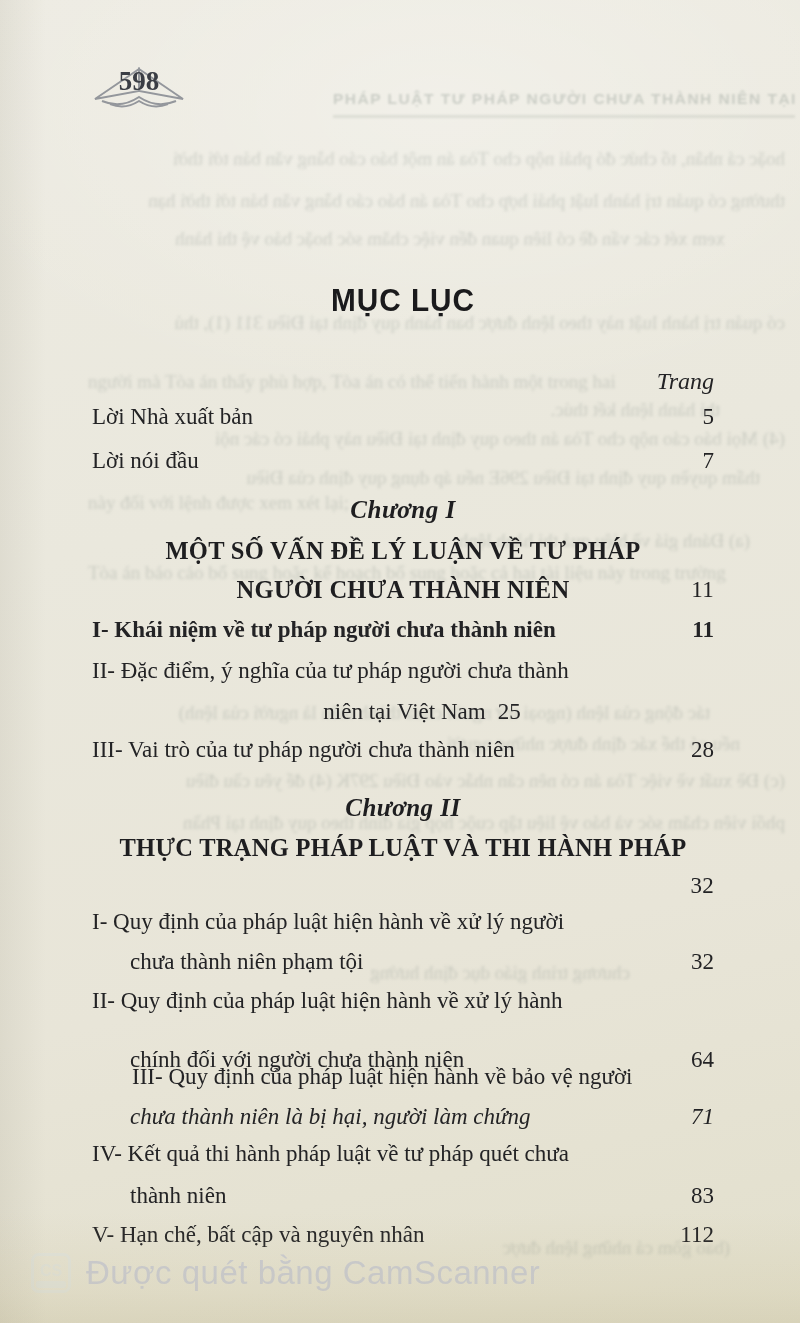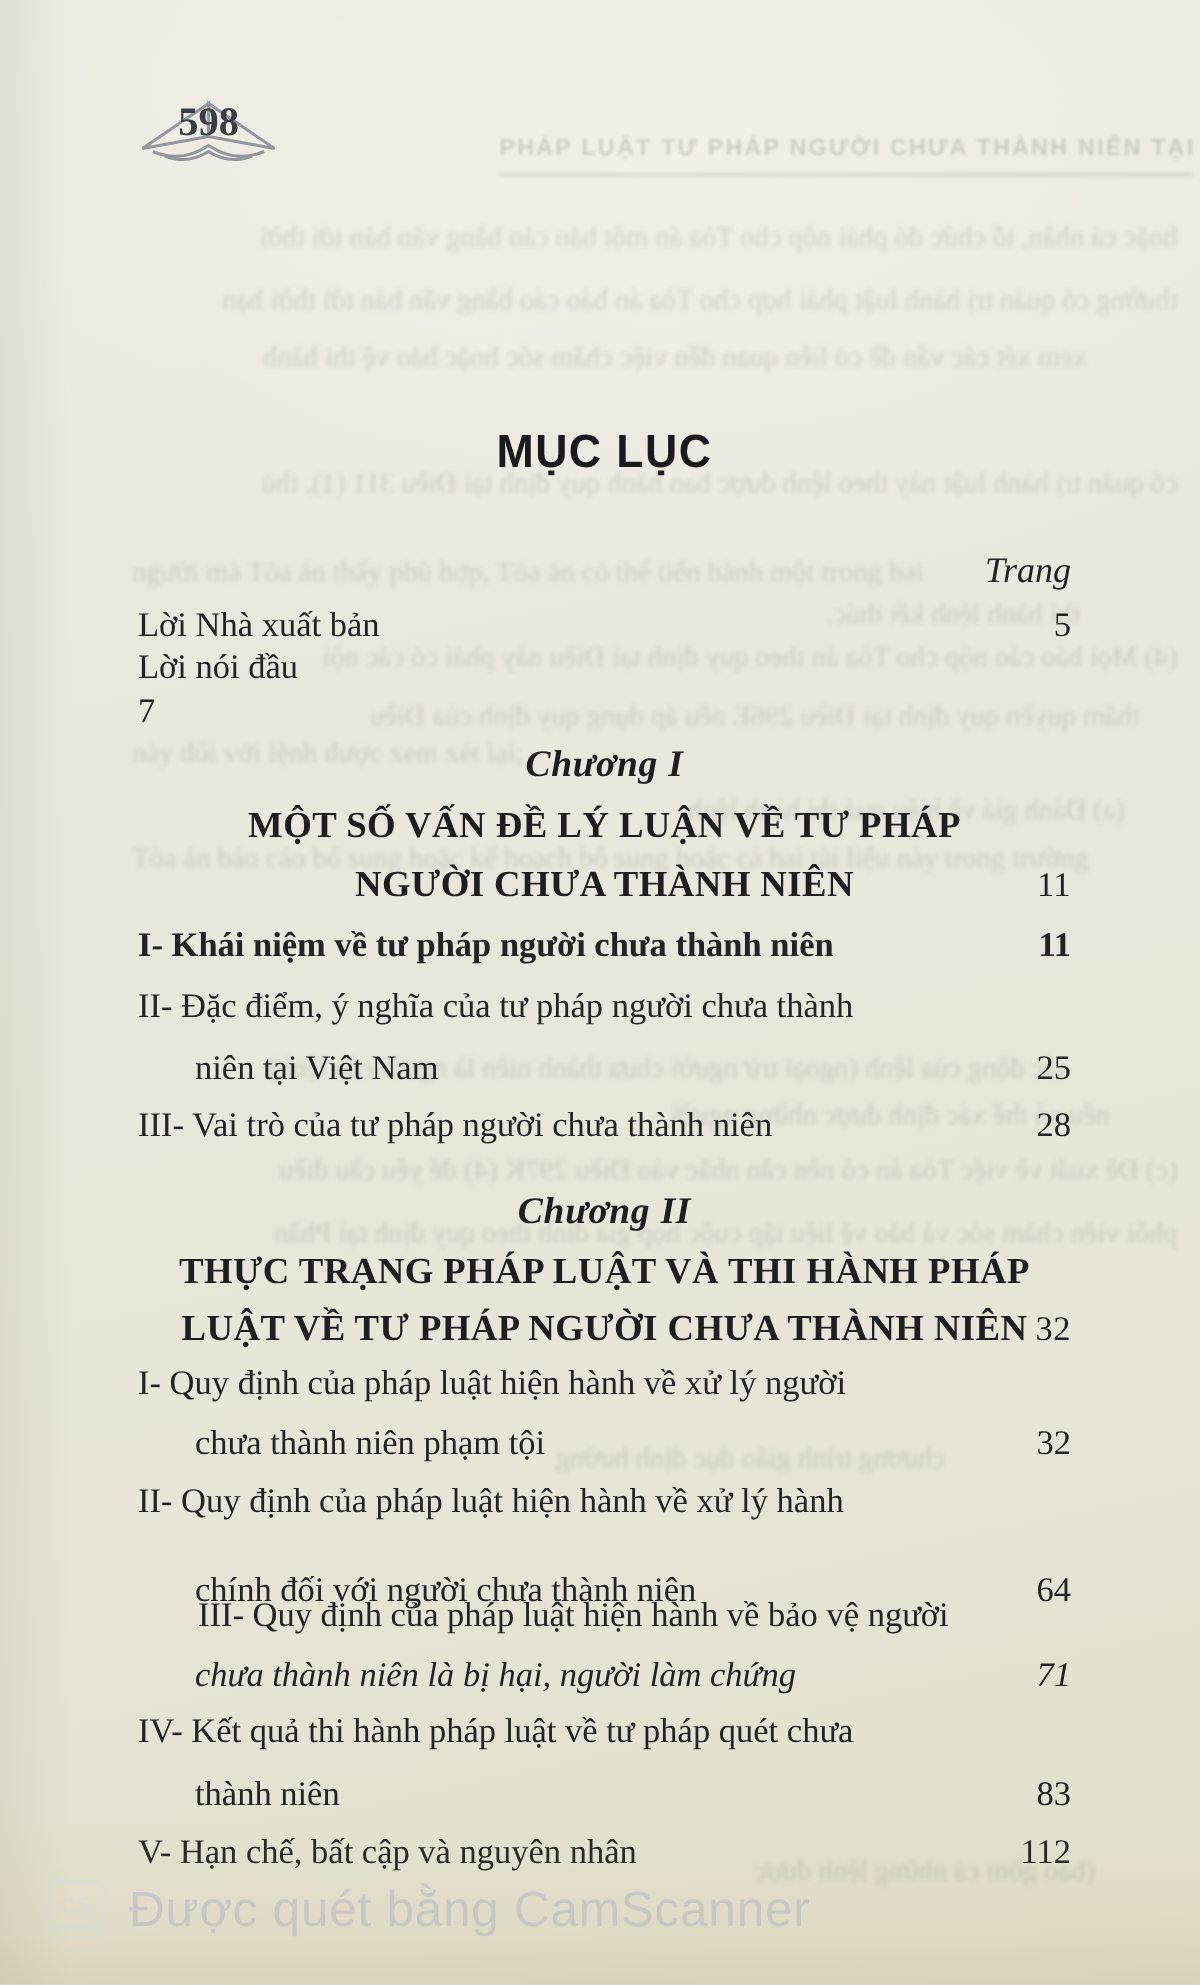--- a/index.html
+++ b/index.html
@@ -86,52 +86,51 @@
   <div class="bleed mir" style="top:1237px; left:440px; width:290px;">(bao gồm cả những lệnh được</div>
 
   <h1 class="muc-luc">MỤC LỤC</h1>
 
   <div class="trang" style="top:368px;">Trang</div>
 
   <div class="row" style="top:403px;">
     <span class="t it">Lời Nhà xuất bản</span>
     <span class="pg">5</span>
   </div>
-  <div class="row" style="top:431px;flex-direction:column;">
+  <div class="row" style="top:447px;">
     <span class="t it">Lời nói đầu</span>
     <span class="pg">7</span>
   </div>
 
   <div class="center-line chap-label" style="top:496px;">Chương I</div>
   <div class="center-line" style="top:537px;">MỘT SỐ VẤN ĐỀ LÝ LUẬN VỀ TƯ PHÁP</div>
   <div class="center-line" style="top:576px;">
     <span>NGƯỜI CHƯA THÀNH NIÊN</span>
     <span class="pg-abs">11</span>
   </div>
 
   <div class="row" style="top:616px;font-weight:bold;">
     <span class="t">I- Khái niệm về tư pháp người chưa thành niên</span>
     <span class="pg">11</span>
   </div>
   <div class="row" style="top:657px;">
     <span class="t">II- Đặc điểm, ý nghĩa của tư pháp người chưa thành</span>
   </div>
-  <div class="row" style="top:698px;">
+  <div class="row" style="top:698px;justify-content:center;">
     <span class="t indent">niên tại Việt Nam</span>
     <span class="pg">25</span>
   </div>
   <div class="row" style="top:736px;">
     <span class="t">III- Vai trò của tư pháp người chưa thành niên</span>
     <span class="pg">28</span>
   </div>
 
   <div class="center-line chap-label" style="top:794px;">Chương II</div>
   <div class="center-line" style="top:834px;">THỰC TRẠNG PHÁP LUẬT VÀ THI HÀNH PHÁP</div>
   <div class="center-line" style="top:872px;">
-    <span>LUẬT VỀ TƯ PHÁP NGƯỜI CHƯA THÀNH NIÊN</span>
     <span class="pg-abs">32</span>
   </div>
 
   <div class="row" style="top:908px;">
     <span class="t">I- Quy định của pháp luật hiện hành về xử lý người</span>
   </div>
   <div class="row" style="top:948px;">
     <span class="t indent">chưa thành niên phạm tội</span>
     <span class="pg">32</span>
   </div>

